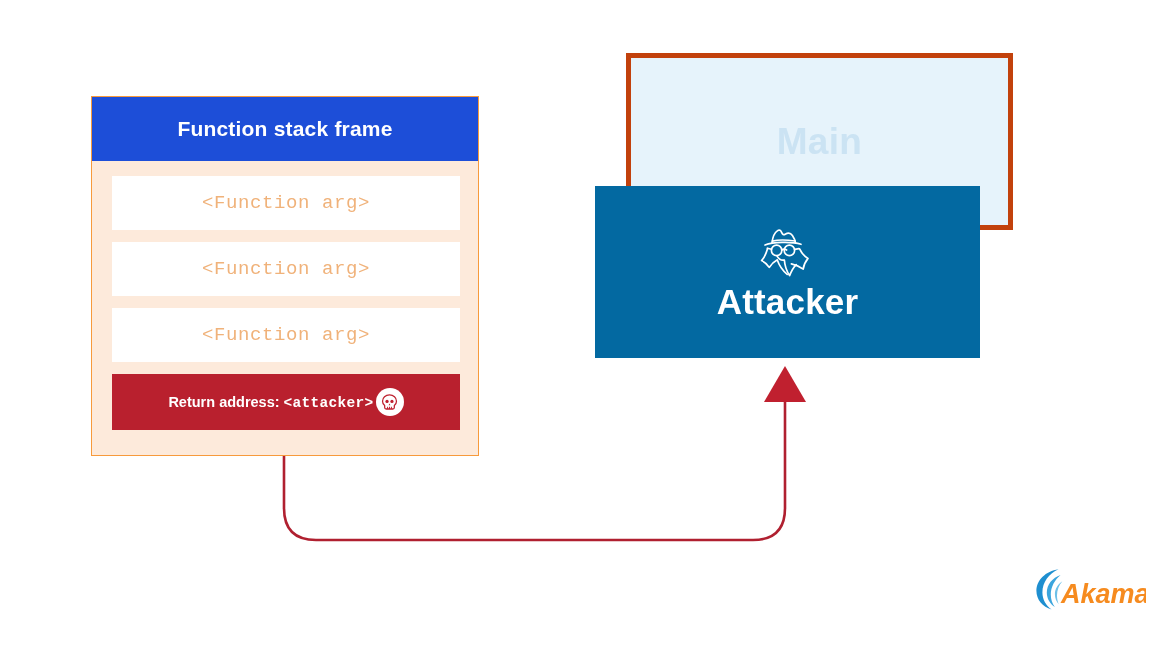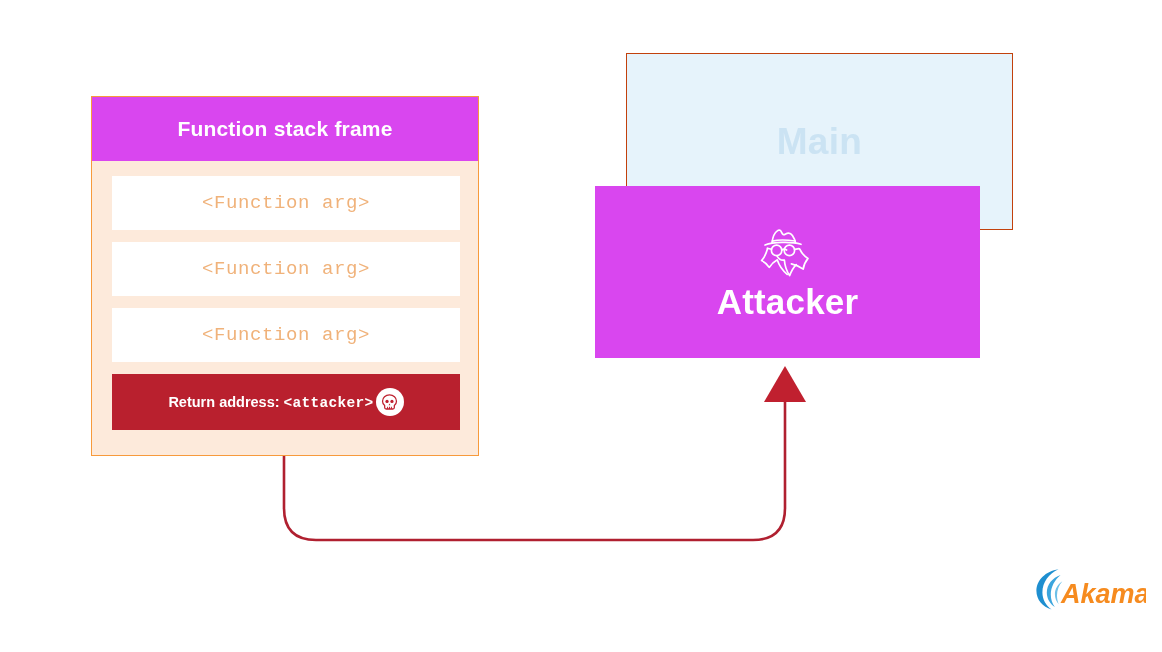--- a/index.html
+++ b/index.html
@@ -29,21 +29,21 @@
     box-sizing: border-box;
     background: #fdeadb;
     border: 1px solid #f79a3c;
   }
   #stack-frame-header {
     position: absolute;
     left: 0;
     top: 0;
     width: 100%;
     height: 64px;
-    background: #d946ef;
+    background: #1d4ed8;
     color: #ffffff;
     font-size: 21px;
     font-weight: bold;
     display: flex;
     align-items: center;
     justify-content: center;
     letter-spacing: 0.2px;
   }
   #stack-rows {
     position: absolute;
@@ -101,21 +101,21 @@
 
   
   #main-box {
     position: absolute;
     left: 626px;
     top: 53px;
     width: 387px;
     height: 177px;
     box-sizing: border-box;
     background: #e6f3fb;
-    border: 1px solid #c2410c;
+    border: 5px solid #c2410c;
   }
   #main-label {
     position: absolute;
     left: 0;
     top: 0;
     width: 100%;
     height: 100%;
     display: flex;
     align-items: center;
     justify-content: center;
@@ -123,21 +123,21 @@
     font-size: 37px;
     font-weight: bold;
     letter-spacing: 0.3px;
   }
   #attacker-box {
     position: absolute;
     left: 595px;
     top: 186px;
     width: 385px;
     height: 172px;
-    background: #d946ef;
+    background: #0369a1;
     display: flex;
     flex-direction: column;
     align-items: center;
     justify-content: center;
     gap: 6px;
   }
   #attacker-label {
     color: #ffffff;
     font-size: 35px;
     font-weight: bold;

